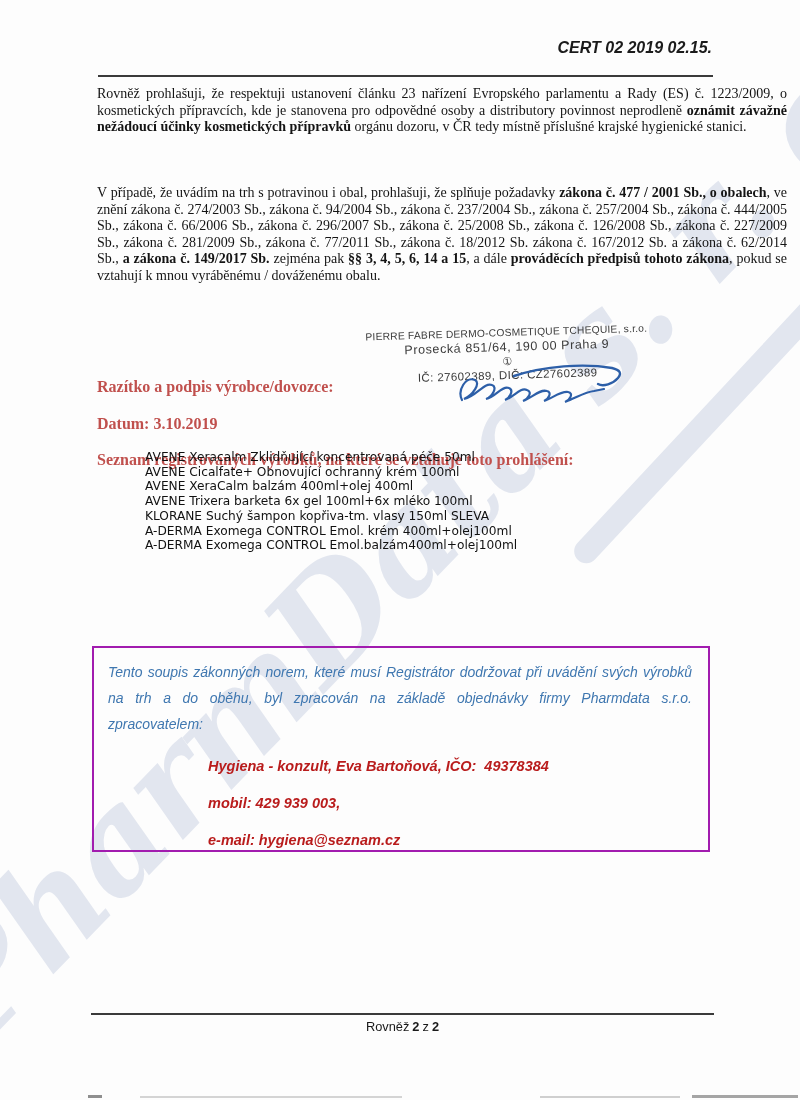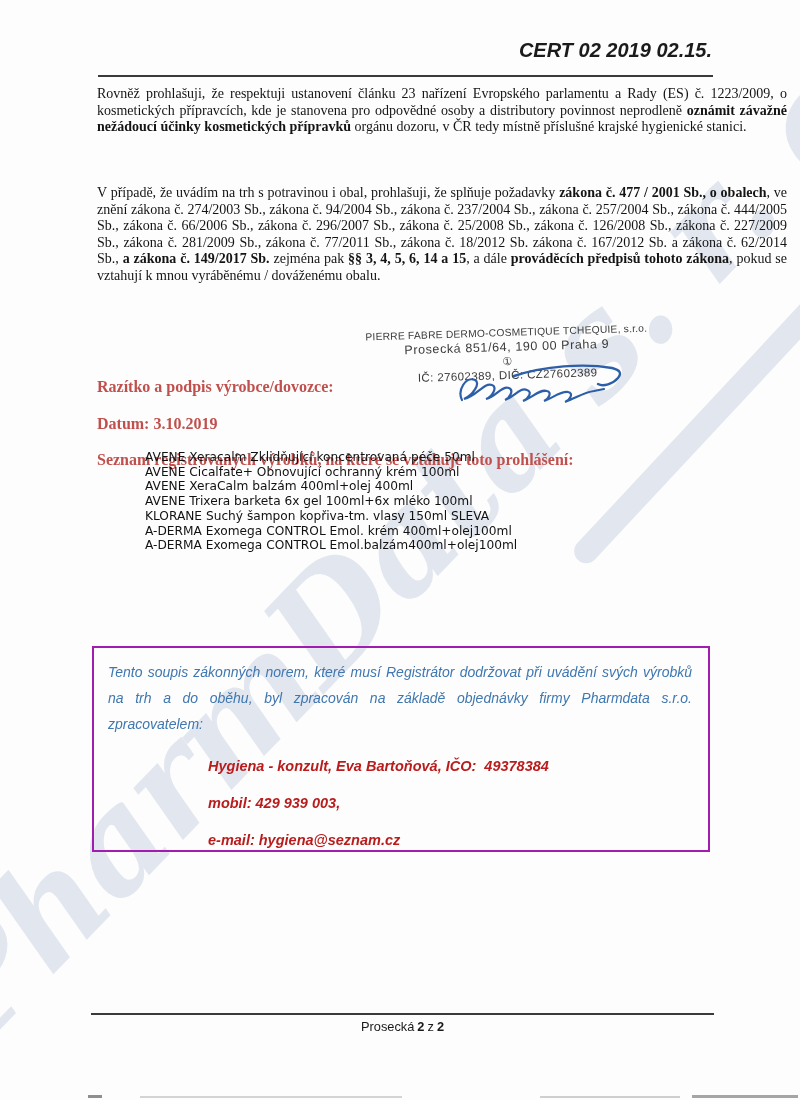--- a/index.html
+++ b/index.html
@@ -9,21 +9,21 @@
   .watermark{position:absolute;left:-55px;top:935px;z-index:0;
              font-family:"DejaVu Serif",serif;font-style:italic;font-weight:bold;
              font-size:138px;letter-spacing:-3px;color:#e2e6ef;white-space:nowrap;
              transform:rotate(-46deg);transform-origin:0 50%;user-select:none;}
   .watermark-stroke{position:absolute;left:578px;top:548px;width:400px;height:24px;
              border-radius:12px;background:#e2e6ef;z-index:0;
              transform:rotate(-47deg);transform-origin:0 50%;}
   
   .doc-code{position:absolute;top:39px;right:88px;z-index:1;
             font-family:"Liberation Sans",sans-serif;font-style:italic;font-weight:bold;
-            font-size:20px;color:#1b1b1b;}
+            font-size:16px;color:#1b1b1b;}
   .top-rule{position:absolute;left:98px;top:75px;width:615px;height:2px;background:#3a3a3a;z-index:1;}
   
   .para{position:absolute;left:97px;width:690px;margin:0;z-index:1;
         font-size:14px;line-height:16.6px;text-align:justify;color:#141414;}
   .p1{top:86px;}
   .p2{top:185px;}
   .para b{font-weight:bold;}
   
   .red-label{position:absolute;left:97px;z-index:1;font-weight:bold;font-size:16px;color:#c0504d;margin-top:28px;}
   .stamp-label{top:350px;}
@@ -105,20 +105,20 @@
   </ul>
 
   <div class="info-box">
     <p class="box-intro">Tento soupis zákonných norem, které musí Registrátor dodržovat při uvádění svých výrobků na trh a do oběhu, byl zpracován na základě objednávky firmy Pharmdata s.r.o. zpracovatelem:</p>
     <p class="box-line">Hygiena - konzult, Eva Bartoňová, IČO:  49378384</p>
     <p class="box-line">mobil: 429 939 003,</p>
     <p class="box-line">e-mail: hygiena@seznam.cz</p>
   </div>
 
   <div class="footer-rule"></div>
-  <div class="footer-text"><span>Prosecká</span><b class="sp">2</b><span>z</span><b class="sp">2</b></div>
+  <div class="footer-text"><span>Rovněž</span><b class="sp">2</b><span>z</span><b class="sp">2</b></div>
 
   <div class="artifact art-a"></div>
   <div class="artifact art-b"></div>
   <div class="artifact art-c"></div>
   <div class="artifact art-d"></div>
 
 </div>
 
 </body></html>

